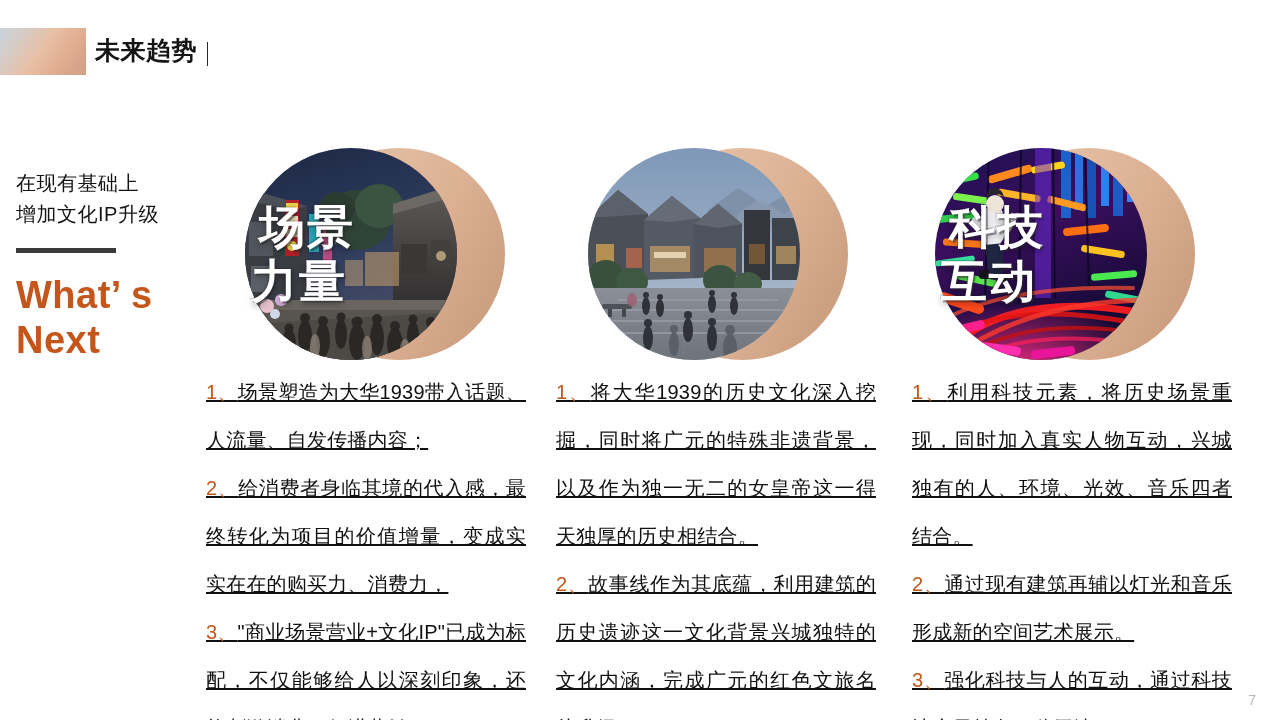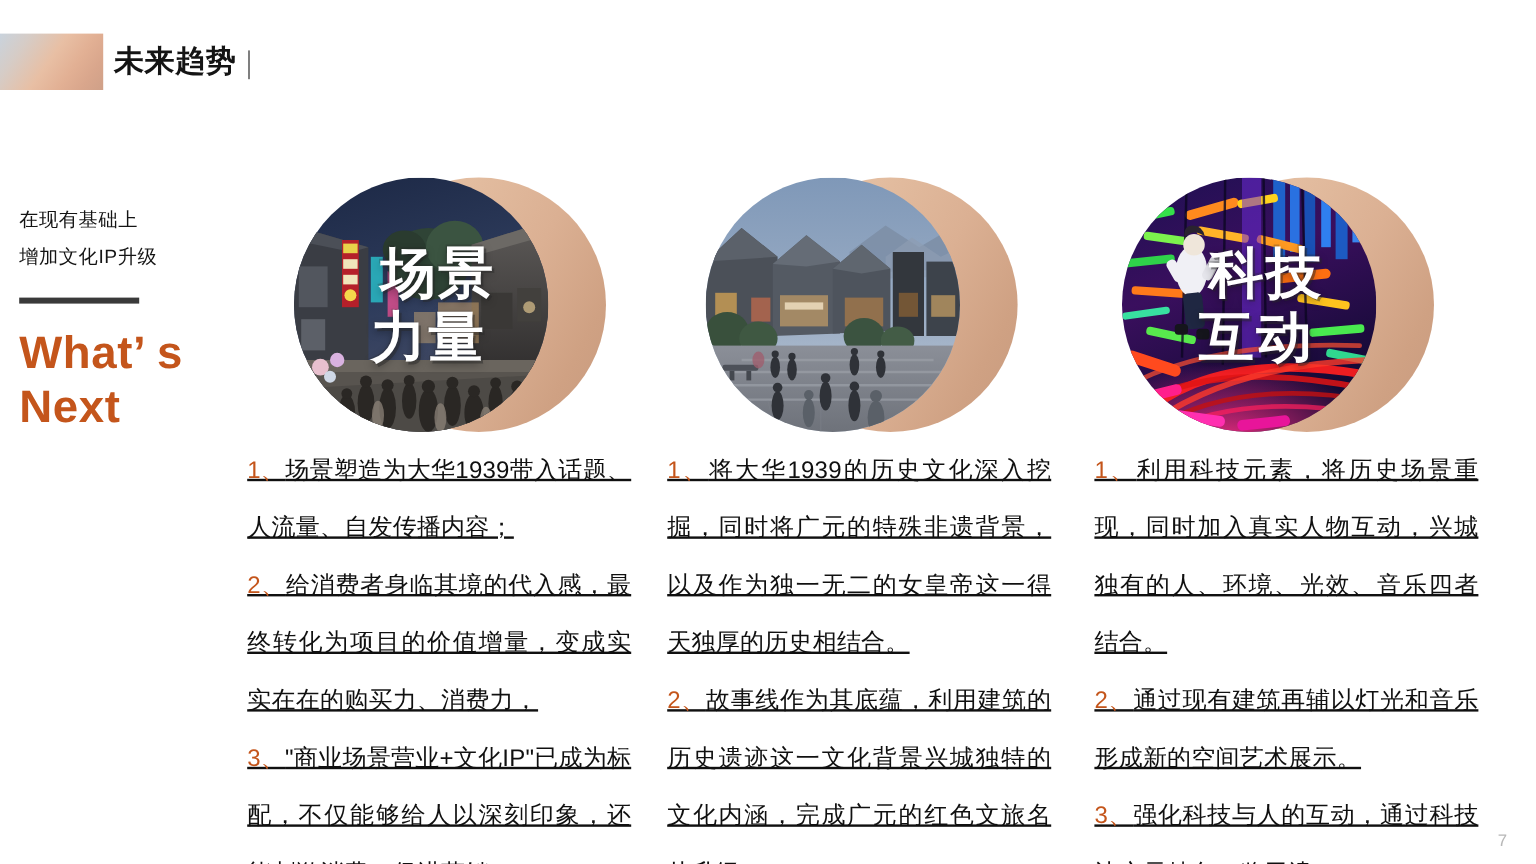--- a/index.html
+++ b/index.html
@@ -68,21 +68,21 @@
   }
 
   
   #sidebar {
     position: absolute;
     left: 16px;
     top: 168px;
     width: 180px;
   }
   .side-line {
-    font-size: 16px;
+    font-size: 20px;
     line-height: 31px;
     color: #141414;
     white-space: nowrap;
     letter-spacing: 0.5px;
   }
   #side-rule {
     width: 100px;
     height: 5px;
     background: #3a3a3a;
     margin: 18px 0 20px 0;
@@ -132,21 +132,21 @@
   .circle-photo svg { display: block; }
 
   .circle-label {
     position: absolute;
     left: 0;
     top: 0;
     width: 212px;
     height: 212px;
     display: flex;
     flex-direction: column;
-    align-items: center;
+    align-items: flex-start;
     justify-content: center;
     pointer-events: none;
   }
   .circle-label span {
     font-size: 46px;
     font-weight: bold;
     color: #ffffff;
     line-height: 54px;
     letter-spacing: 2px;
     text-shadow:

